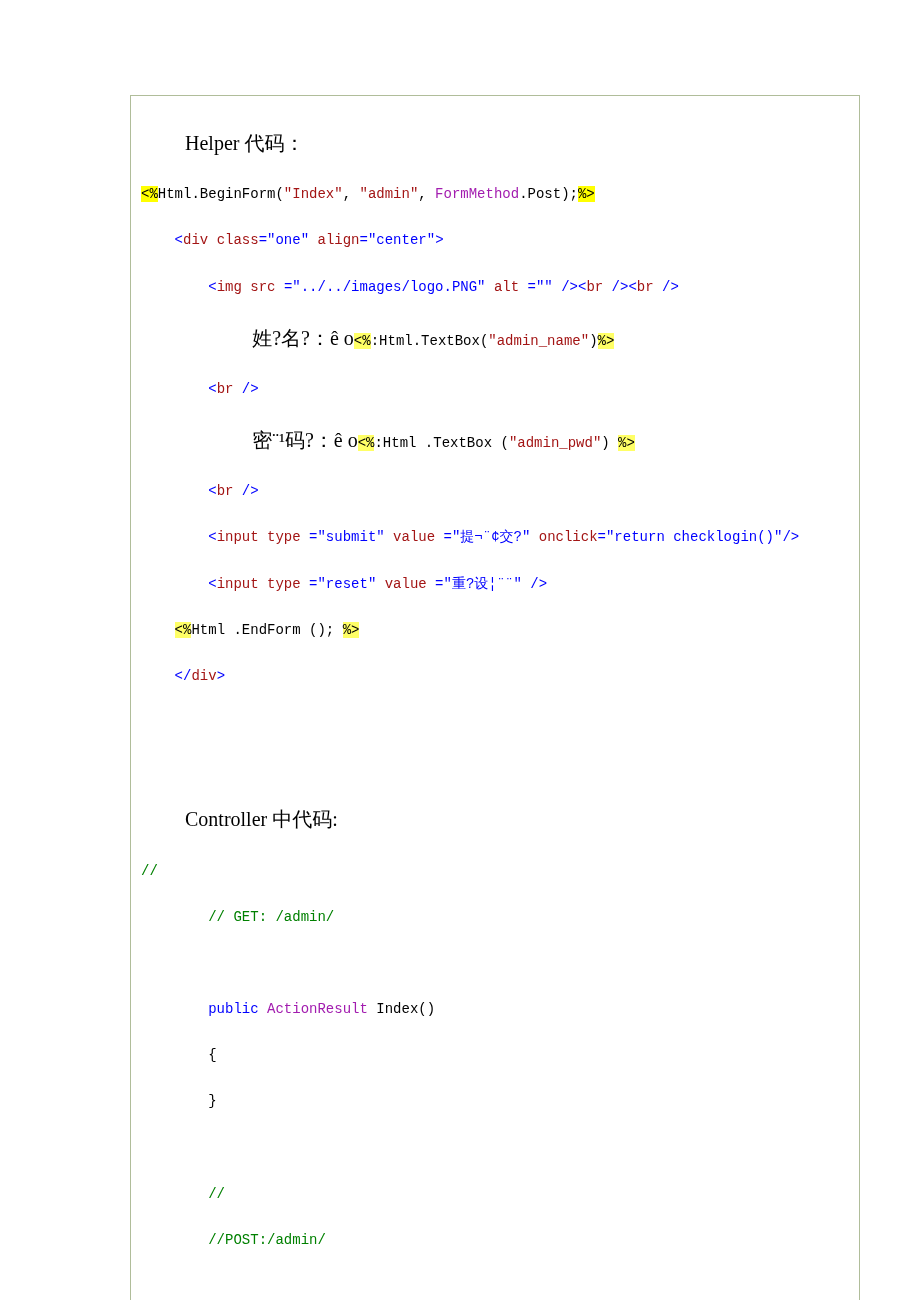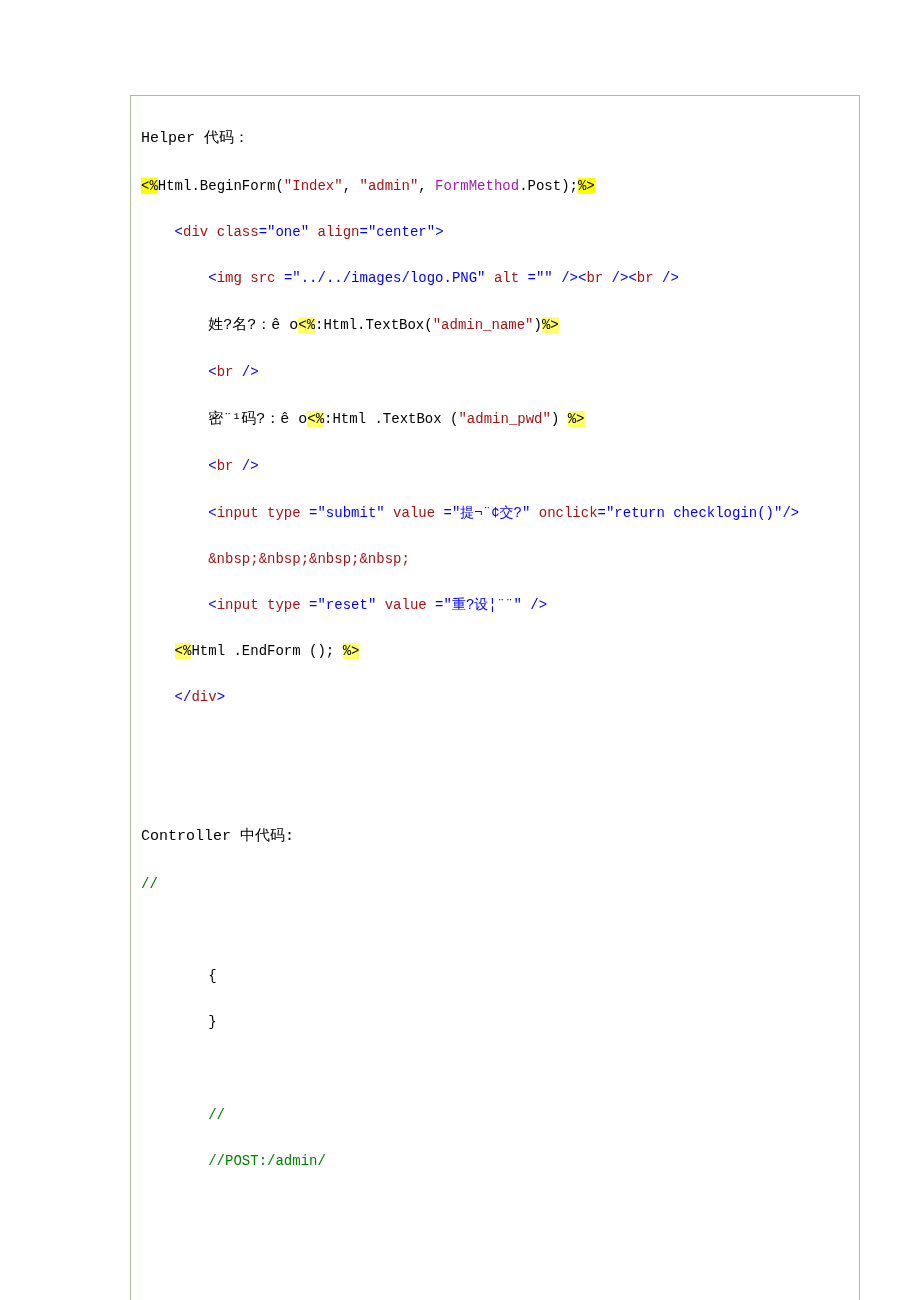--- a/index.html
+++ b/index.html
@@ -16,21 +16,21 @@
     box-sizing: border-box;
   }
   .code-box {
     margin: 0 60px 0 130px;
     border: 1px solid #b0bd9a;
     padding: 8px 10px 14px 10px;
     line-height: 1.65;
     white-space: pre;
     overflow: hidden;
   }
-  .serif { font-family: Liberation Mono, monospace; font-size: 15px; }
+  .serif { font-family: Liberation Serif, serif; font-size: 20px; margin-left: 44px; }
   .blue { color: #0000ff; }
   .teal { color: #a21caf; }
   .maroon { color: #a31515; }
   .green { color: #008000; }
   .hl { background: #ffff00; }
   .hl2 { background: #ffff66; }
   .row { display: block; }
 </style>
 </head>
 <body>
@@ -39,29 +39,30 @@
   <div class="code-box">
 <span class="row"><span class="serif">Helper 代码：</span></span>
 <span class="row"><span class="hl"><span>&lt;%</span></span><span>Html.</span><span>BeginForm</span>(<span class="maroon">"Index"</span>, <span class="maroon">"admin"</span>, <span class="teal">FormMethod</span><span>.Post);</span><span class="hl"><span>%&gt;</span></span></span>
 <span class="row">    <span class="blue">&lt;</span><span class="maroon">div</span> <span class="maroon">class</span><span class="blue">=</span><span class="blue">"one"</span> <span class="maroon">align</span><span class="blue">=</span><span class="blue">"center"</span><span class="blue">&gt;</span></span>
 <span class="row">        <span class="blue">&lt;</span><span class="maroon">img</span> <span class="maroon">src</span> <span class="blue">=</span><span class="blue">"../../images/logo.PNG"</span> <span class="maroon">alt</span> <span class="blue">=</span><span class="blue">""</span><span class="blue"> /&gt;</span><span class="blue">&lt;</span><span class="maroon">br</span><span class="blue"> /&gt;</span><span class="blue">&lt;</span><span class="maroon">br</span><span class="blue"> /&gt;</span></span>
 <span class="row">        <span class="serif">姓?名?：ê o</span><span class="hl2"><span>&lt;%</span></span><span>:Html.TextBox(</span><span class="maroon">"admin_name"</span><span>)</span><span class="hl2"><span>%&gt;</span></span></span>
 <span class="row">        <span class="blue">&lt;</span><span class="maroon">br</span><span class="blue"> /&gt;</span></span>
 <span class="row">        <span class="serif">密¨¹码?：ê o</span><span class="hl2"><span>&lt;%</span></span><span>:Html .TextBox (</span><span class="maroon">"admin_pwd"</span><span>) </span><span class="hl2"><span>%&gt;</span></span></span>
 <span class="row">        <span class="blue">&lt;</span><span class="maroon">br</span><span class="blue"> /&gt;</span></span>
 <span class="row">        <span class="blue">&lt;</span><span class="maroon">input</span> <span class="maroon">type</span> <span class="blue">=</span><span class="blue">"submit"</span> <span class="maroon">value</span> <span class="blue">=</span><span class="blue">"提¬¨¢交?"</span> <span class="maroon">onclick</span><span class="blue">=</span><span class="blue">"return checklogin()"</span><span class="blue">/&gt;</span></span>
-<span class="row">        <span class="maroon">&amp;nbsp;&amp;nbsp;&amp;nbsp;&amp;nbsp;</span></span>
 <span class="row">        <span class="blue">&lt;</span><span class="maroon">input</span> <span class="maroon">type</span> <span class="blue">=</span><span class="blue">"reset"</span> <span class="maroon">value</span> <span class="blue">=</span><span class="blue">"重?设¦¨¨"</span><span class="blue"> /&gt;</span></span>
 <span class="row">    <span class="hl2"><span>&lt;%</span></span><span>Html .EndForm (); </span><span class="hl2"><span>%&gt;</span></span></span>
 <span class="row">    <span class="blue">&lt;/</span><span class="maroon">div</span><span class="blue">&gt;</span></span>
 <span class="row"> </span>
 <span class="row"> </span>
 <span class="row"><span class="serif">Controller 中代码:</span></span>
 <span class="row"><span class="green">//</span></span>
+<span class="row">        <span class="green">// GET: /admin/</span></span>
 <span class="row"> </span>
+<span class="row">        <span class="blue">public</span> <span class="teal">ActionResult</span><span> Index()</span></span>
 <span class="row">        <span>{</span></span>
 <span class="row">        <span>}</span></span>
 <span class="row"> </span>
 <span class="row">        <span class="green">//</span></span>
 <span class="row">        <span class="green">//POST:/admin/</span></span>
 
 
 
 
 

